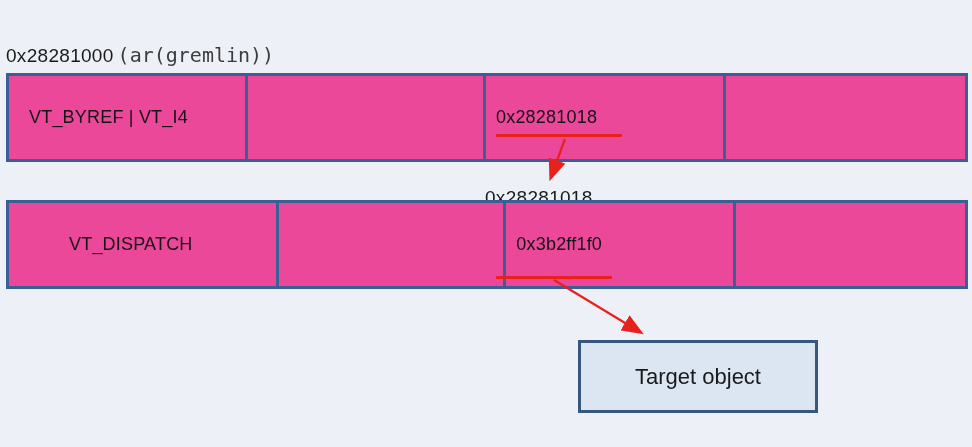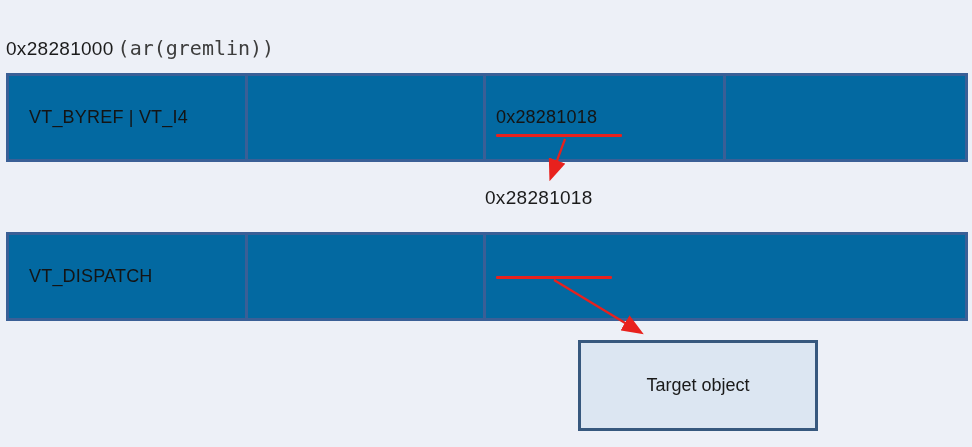--- a/index.html
+++ b/index.html
@@ -22,21 +22,21 @@
   .addr-label .mono{
     font-family:"DejaVu Sans Mono", monospace;
     font-size:20px;color:#3d3d3d;
     letter-spacing:0px;
     margin-left:4px;
   }
 
   .variant-table{
     position:absolute;
     left:6px;width:962px;height:89px;
-    background:#0369a1;
+    background:#ec4899;
     border:3px solid #3a5f96;
     box-sizing:border-box;
     display:flex;
   }
   .variant-table .cell{
     box-sizing:border-box;
     display:flex;align-items:center;
     font-size:18px;color:#141414;
     letter-spacing:0.2px;
     white-space:nowrap;
@@ -52,50 +52,51 @@
     border-radius:1px;
   }
 
   .arrow-overlay{
     position:absolute;left:0;top:0;width:972px;height:447px;
     pointer-events:none;
   }
 
   .target-box{
     position:absolute;
-    left:578px;top:340px;width:240px;height:91px;
+    left:578px;top:340px;width:240px;height:73px;
     background:#dce6f2;
     border:3px solid #37587e;
     box-sizing:border-box;
     display:flex;align-items:center;justify-content:center;
-    font-size:18px;color:#1a1a1a;
+    font-size:22px;color:#1a1a1a;
   }
 </style>
 </head>
 <body>
 
 <div class="stage">
 
-  <div class="addr-label" style="left:6px;top:36px;">
+  <div class="addr-label" style="left:6px;top:43px;">
     <span>0x28281000</span><span class="mono">(ar(gremlin))</span>
   </div>
 
   <div class="variant-table" style="top:73px;">
     <div class="cell c1">VT_BYREF | VT_I4</div>
     <div class="cell c2"></div>
     <div class="cell c3">0x28281018</div>
     <div class="cell c4"></div>
   </div>
   <div class="red-underline" style="left:496px;top:134px;width:126px;"></div>
 
   <div class="addr-label" style="left:485px;top:186px;">0x28281018</div>
 
-  <div class="variant-table" style="top:232px;">
+  <div class="variant-table" style="top:200px;padding-left:40px;">
     <div class="cell c1">VT_DISPATCH</div>
     <div class="cell c2"></div>
+    <div class="cell c3">0x3b2ff1f0</div>
     <div class="cell c4"></div>
   </div>
   <div class="red-underline" style="left:496px;top:276px;width:116px;"></div>
 
   <div class="target-box">Target object</div>
 
   <svg class="arrow-overlay" viewBox="0 0 972 447">
     <defs>
       <marker id="arrowhead" markerWidth="10" markerHeight="8" refX="8" refY="4" orient="auto">
         <polygon points="0,0 10,4 0,8" fill="#e8211d"></polygon>

